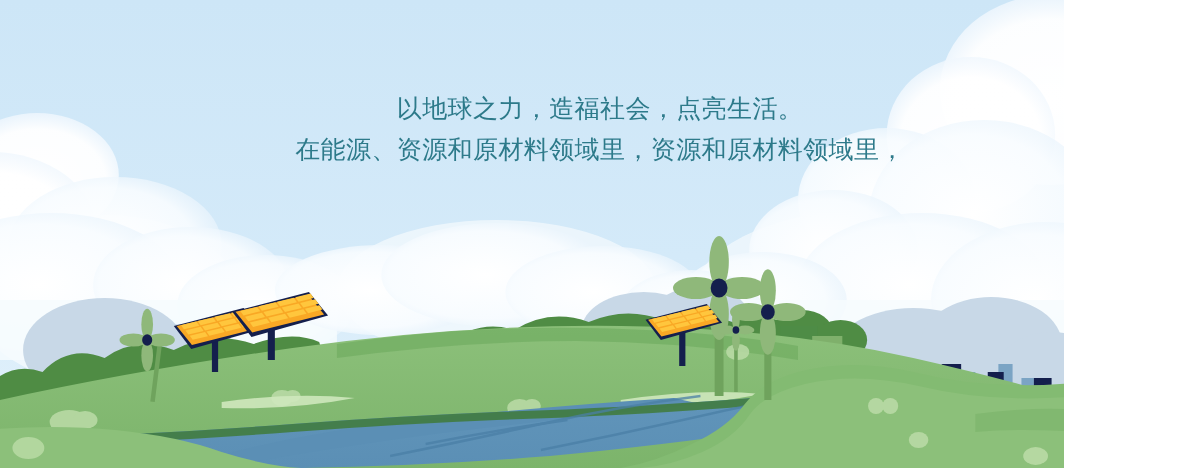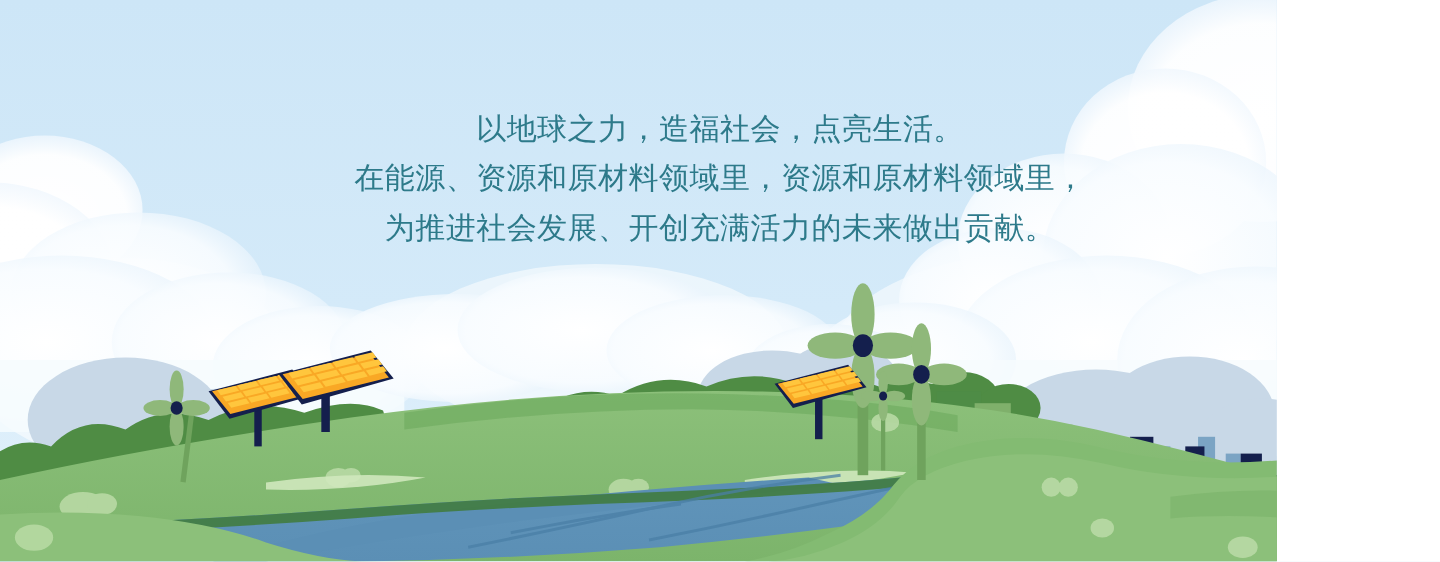--- a/index.html
+++ b/index.html
@@ -327,16 +327,15 @@
       <g transform="translate(728,304) scale(0.72)">
         <use href="#panelShape"></use>
       </g>
     </g>
 
   </svg>
 
   <div id="tagline">
     <span class="line">以地球之力，造福社会，点亮生活。</span>
     <span class="line">在能源、资源和原材料领域里，资源和原材料领域里，</span>
-    <span class="line">为推进社会发展、开创充满活力的未来做出贡献。</span>
   </div>
 
 </div>
 
 </body></html>

